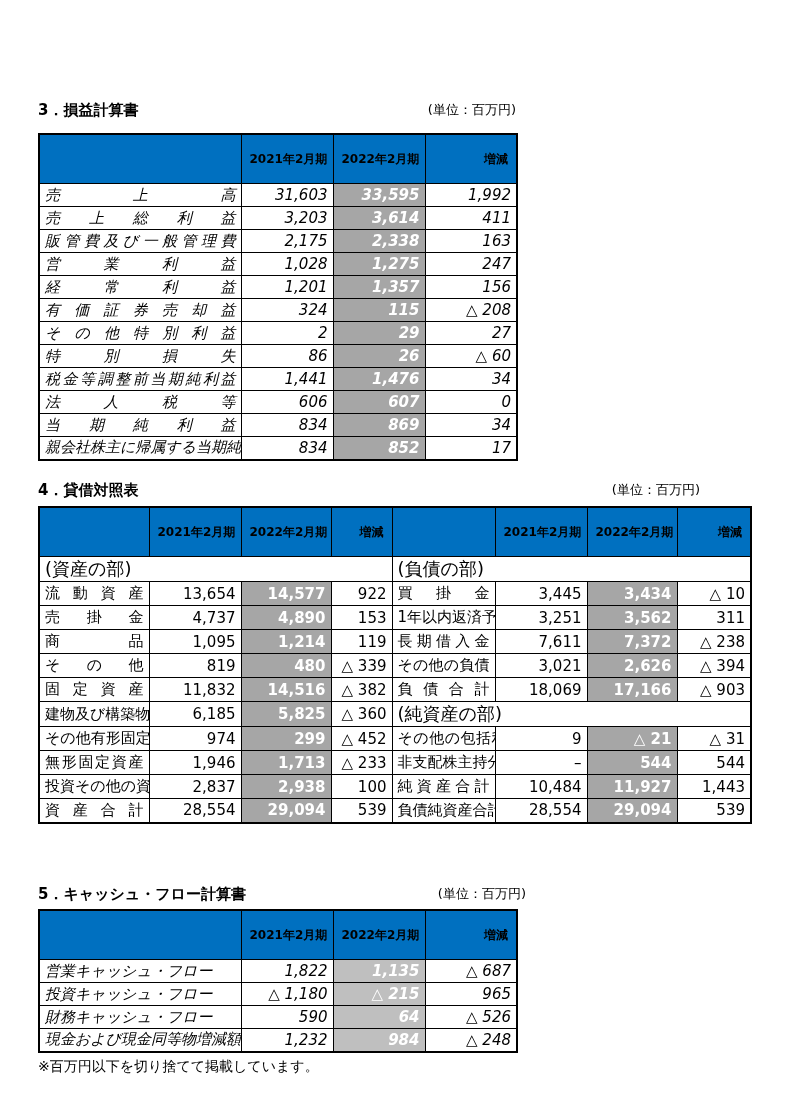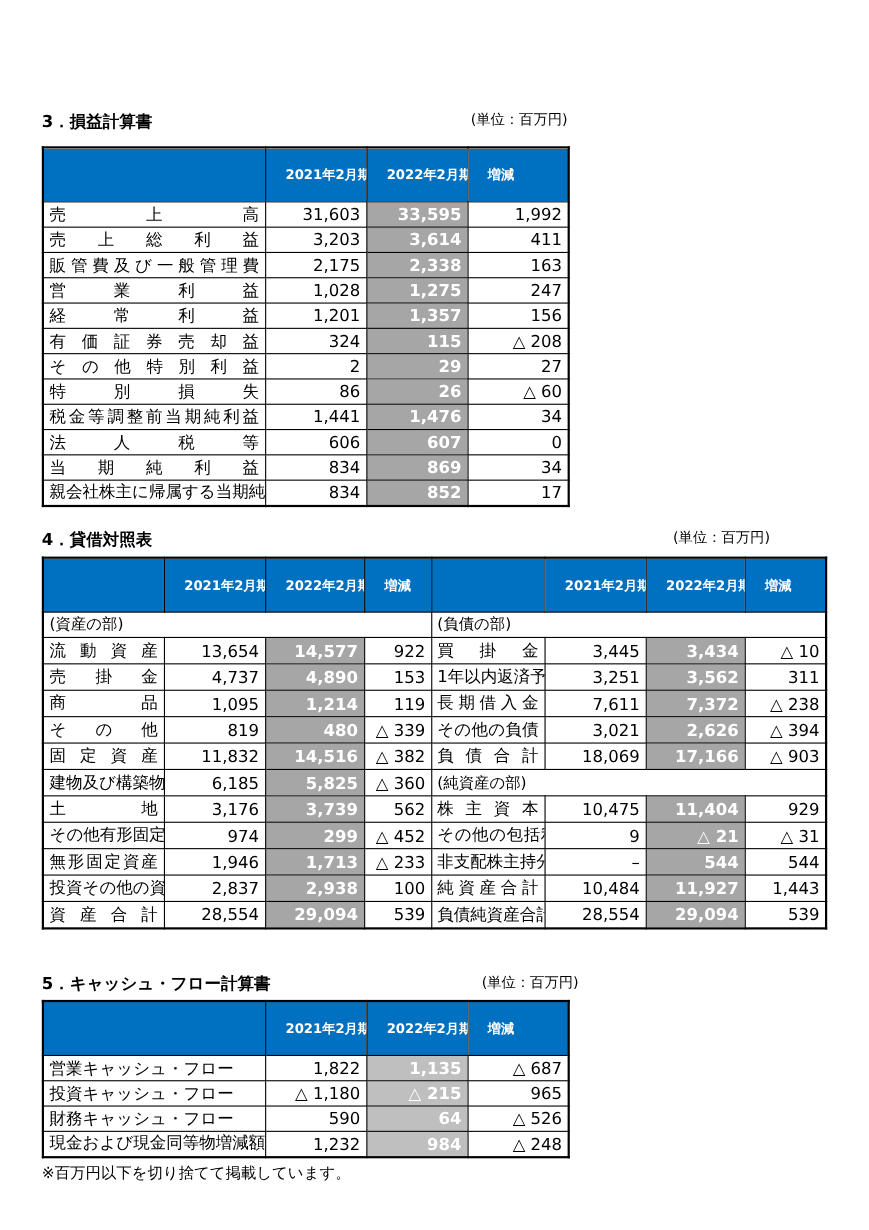--- a/index.html
+++ b/index.html
@@ -20,26 +20,26 @@
   .sec-unit  { font-size:13px; }
 
   table.fin { border-collapse:collapse; table-layout:fixed; border:2px solid #000; }
   .t1, .t3 { width:478px; }
   .t2 { width:714px; }
   table.fin th, table.fin td {
     border:1px solid #000; padding:0 5px; overflow:hidden; white-space:nowrap;
     vertical-align:middle;
   }
   tr.head th {
-    background:#0070C0; color:#ffffff; font-size:12px; font-weight:bold;
-    height:48px; text-align:left; padding:0 18px;
+    background:#0070C0; color:#000000; font-size:12px; font-weight:bold;
+    height:48px; text-align:right; padding:0 8px;
   }
-  .t1 tr.data, .t3 tr.data { height:23px; }
+  .t1 tr.data, .t3 tr.data { height:23px;font-style:italic; }
   .t2 tr.data { height:24px; }
-  .t2 tr.secrow td, td.seccell { height:22px; font-size:14px; text-align:left; }
+  .t2 tr.secrow td, td.seccell { height:22px; font-size:18px; text-align:left; }
 
   td.lbl { font-size:15px; text-align:left; }
   td.jl  { text-align:justify; text-align-last:justify; }
   td.indent { padding-left:32px; }
   td.num { text-align:right; font-size:15px; }
   td.g  { background:#A6A6A6; color:#fff; font-weight:bold; }
   td.g3 { background:#BFBFBF; color:#fff; font-weight:bold; }
   td.bt2 { border-top-width:2px; }
   .f14 { font-size:14px; } .f13 { font-size:13px; } .f12 { font-size:12px; }
   .f11 { font-size:11px; } .f10 { font-size:10px; }
@@ -227,30 +227,20 @@
       <td class="num bt2">△ 903</td>
     </tr>
     <tr class="data">
       <td class="lbl jl f13">建物及び構築物</td>
       <td class="num">6,185</td>
       <td class="num g">5,825</td>
       <td class="num">△ 360</td>
       <td colspan="4" class="seccell">(純資産の部)</td>
     </tr>
     <tr class="data">
-      <td class="lbl jl">土地</td>
-      <td class="num">3,176</td>
-      <td class="num g">3,739</td>
-      <td class="num">562</td>
-      <td class="lbl jl">株主資本</td>
-      <td class="num">10,475</td>
-      <td class="num g">11,404</td>
-      <td class="num">929</td>
-    </tr>
-    <tr class="data">
       <td class="lbl f10">その他有形固定資産</td>
       <td class="num">974</td>
       <td class="num g">299</td>
       <td class="num">△ 452</td>
       <td class="lbl f8">その他の包括利益累計額</td>
       <td class="num">9</td>
       <td class="num g">△ 21</td>
       <td class="num">△ 31</td>
     </tr>
     <tr class="data">

